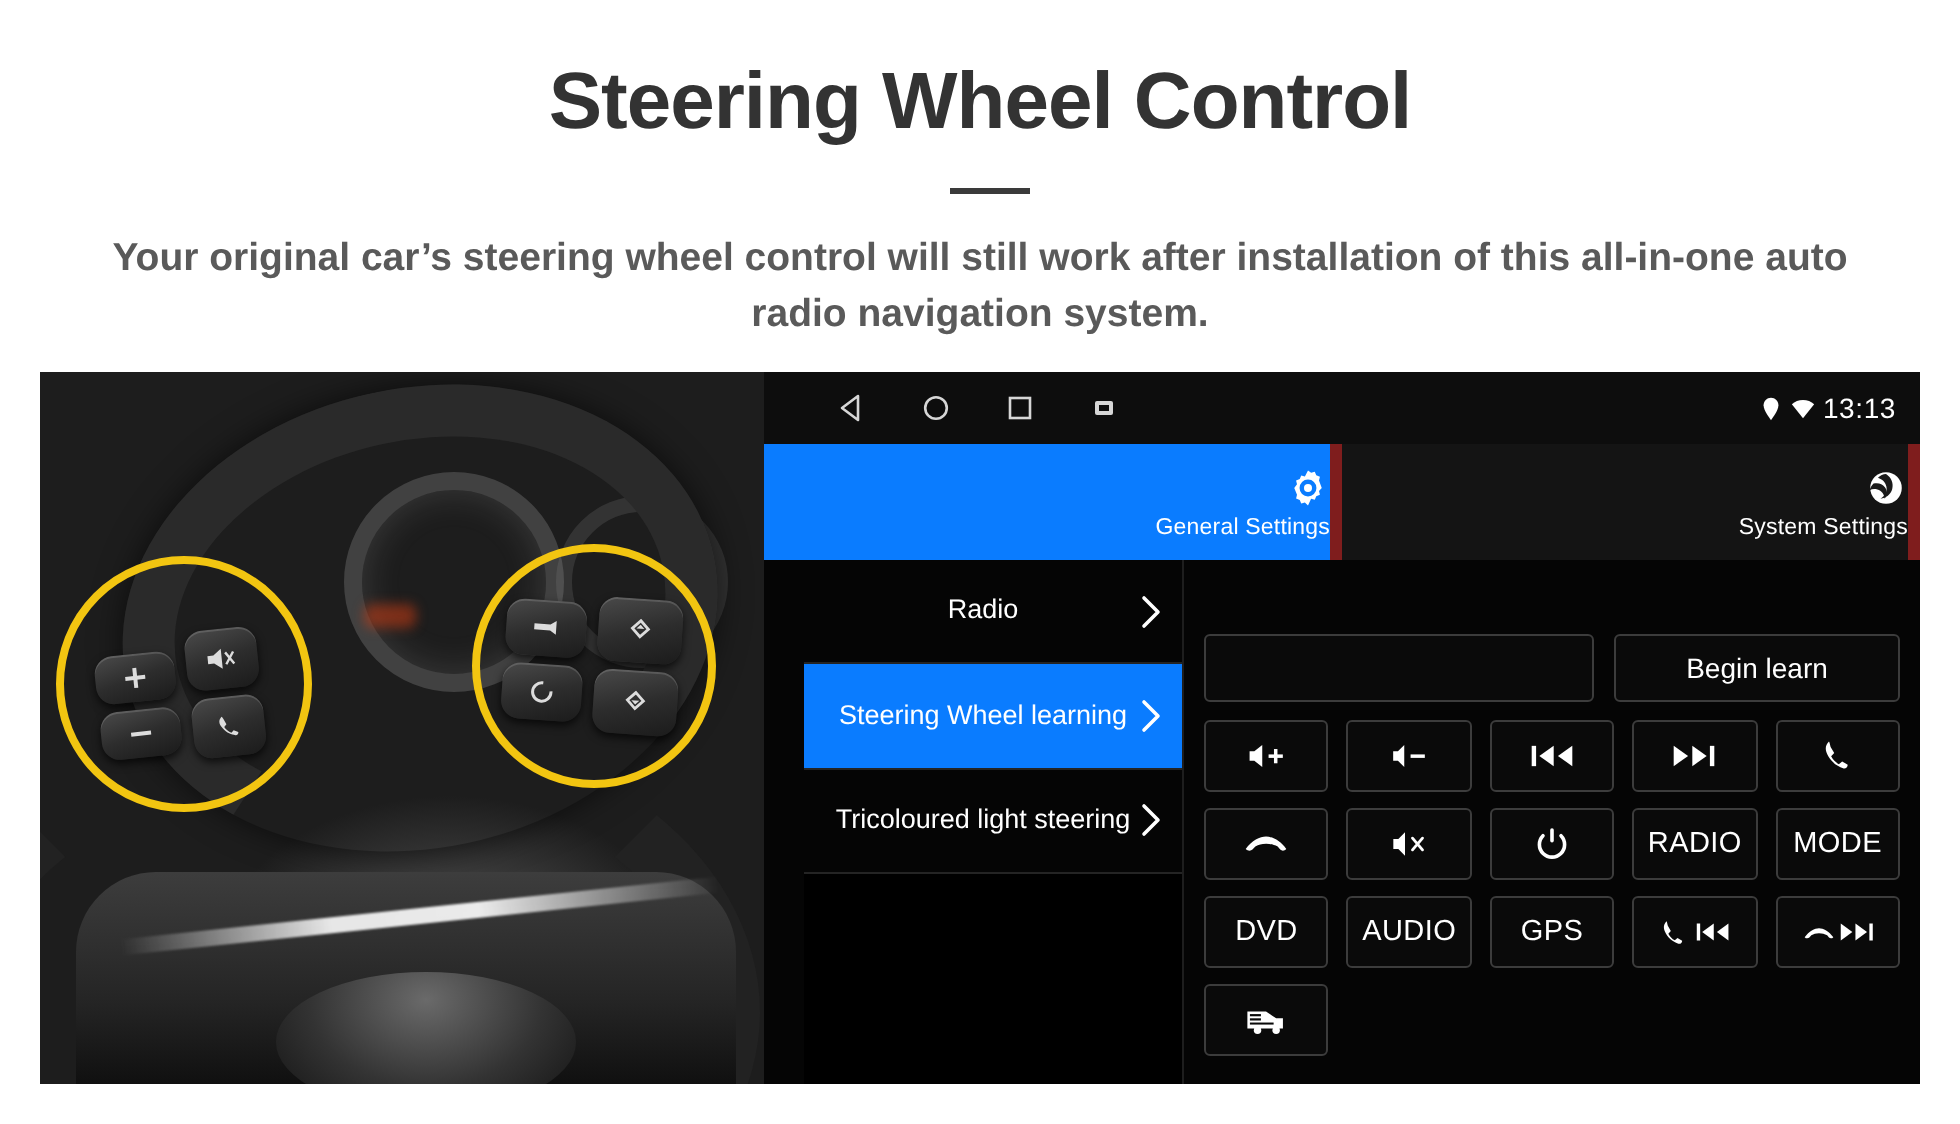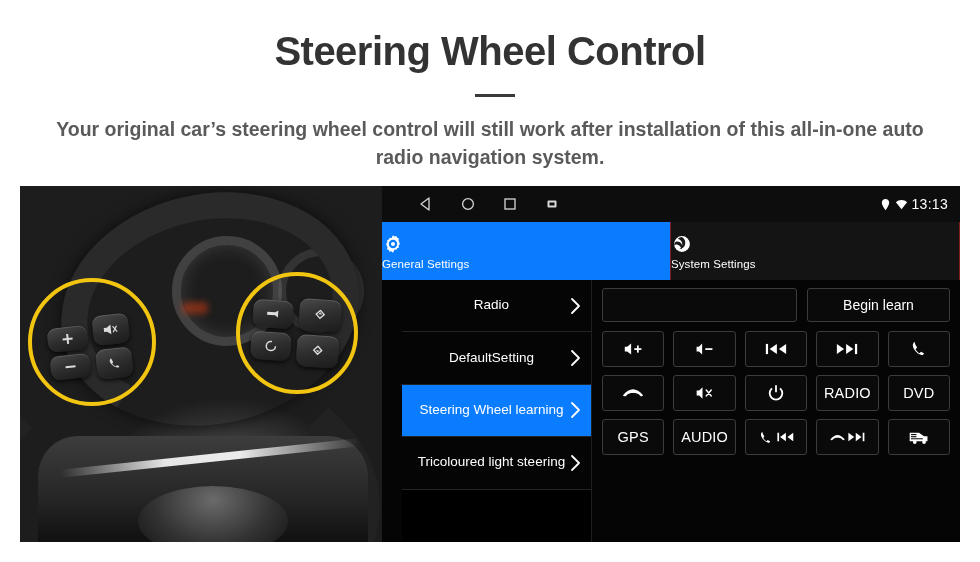--- a/index.html
+++ b/index.html
@@ -126,23 +126,23 @@
     position: absolute; right: 12px; top: 0; height: 36px;
     display: flex; align-items: center; gap: 3px;
     color: #ffffff; font-size: 13.5px;
   }
   .statusright .si { width: 13px; height: 13px; }
   .clock { font-size: 14px; color: #fff; letter-spacing: 0.3px; }
 
   .tabs { display: flex; height: 58px; }
   .tab {
     flex: 1; display: flex; flex-direction: column;
-    align-items: flex-start; justify-content: center; gap: 3px;
+    align-items: flex-end; justify-content: center; gap: 3px;
     color: #ffffff; font-size: 11.5px; background: #141414;
-    border-right: 1px solid #7f1d1d;
+    border-right: 6px solid #7f1d1d;
   }
   .tab.active { background: #0a7cff; }
   .tab .ticon { width: 22px; height: 22px; }
   .tab .tlabel { font-size: 11.5px; letter-spacing: 0.1px; }
 
   .body-row { display: flex; height: 262px; padding-left: 20px; }
 
   
   .menu { width: 190px; background: #000; border-right: 1px solid #1e1e1e; }
   .menu-item {
@@ -150,21 +150,21 @@
     justify-content: space-between; padding: 0 10px 0 12px;
     border-bottom: 1px solid #242424; color: #ffffff;
     font-size: 13.5px; background: #050505;
   }
   .menu-item.selected { background: #0a7cff; }
   .menu-item .mlabel { flex: 1; text-align: center; line-height: 1.25; }
   .chev { width: 12px; height: 18px; flex: 0 0 auto; }
 
   
   .learn { flex: 1; background: #050505; padding: 8px 10px 6px 10px; }
-  .learn-top { display: flex; gap: 10px; margin-bottom: 9px; }
+  .learn-top { display: flex; gap: 10px; margin-bottom: 9px; margin-top: 29px; }
   .field {
     flex: 1; height: 34px; border: 1px solid #3c3c3c; border-radius: 3px;
     background: #0a0a0a;
   }
   .btn-begin {
     flex: 1; height: 34px; border: 1px solid #3c3c3c; border-radius: 3px;
     background: #0a0a0a; color: #fff; font-size: 14px;
     display: flex; align-items: center; justify-content: center;
   }
   .grid {
@@ -306,26 +306,20 @@
 
       <div class="body-row">
 
         <div class="menu">
           <div class="menu-item">
             <span class="mlabel">Radio</span>
             <svg class="chev" viewBox="0 0 12 18">
                 <path d="M3 2l7 7-7 7" fill="none" stroke="#ffffff" stroke-width="1.8" stroke-linecap="round" stroke-linejoin="round"></path>
               </svg>
           </div>
-          <div class="menu-item">
-            <span class="mlabel">DefaultSetting</span>
-            <svg class="chev" viewBox="0 0 12 18">
-                <path d="M3 2l7 7-7 7" fill="none" stroke="#ffffff" stroke-width="1.8" stroke-linecap="round" stroke-linejoin="round"></path>
-              </svg>
-          </div>
           <div class="menu-item selected">
             <span class="mlabel">Steering Wheel learning</span>
             <svg class="chev" viewBox="0 0 12 18">
                 <path d="M3 2l7 7-7 7" fill="none" stroke="#ffffff" stroke-width="1.8" stroke-linecap="round" stroke-linejoin="round"></path>
               </svg>
           </div>
           <div class="menu-item">
             <span class="mlabel">Tricoloured light steering</span>
             <svg class="chev" viewBox="0 0 12 18">
                 <path d="M3 2l7 7-7 7" fill="none" stroke="#ffffff" stroke-width="1.8" stroke-linecap="round" stroke-linejoin="round"></path>
@@ -388,29 +382,32 @@
             </div>
             <div class="key">
               <svg width="18" height="18" viewBox="0 0 20 20">
                 <path d="M5 5.4A7 7 0 1 0 15 5.4" fill="none" stroke="#ffffff" stroke-width="2" stroke-linecap="round"></path>
                 <rect x="9" y="1.2" width="2" height="8" rx="1" fill="#ffffff"></rect>
               </svg>
             </div>
             <div class="key">
               <span class="kt">RADIO</span>
             </div>
+            <div class="key">
+              <span class="kt">MODE</span>
+            </div>
 
             <div class="key">
               <span class="kt">DVD</span>
             </div>
             <div class="key">
+              <span class="kt">AUDIO</span>
+            </div>
+            <div class="key">
               <span class="kt">GPS</span>
-            </div>
-            <div class="key">
-              <span class="kt">AUDIO</span>
             </div>
             <div class="key">
               <svg width="16" height="15" viewBox="0 0 18 18">
                 <path d="M4.5 2C2.8 3.8 2.2 6 4.2 9.4c2 3.4 4.8 5 7.4 6 1.2.4 2.3-.6 2.3-1.8l-2.8-1.6-1.6 1.4c-1.7-.9-3-2.3-3.9-4l1.5-1.6L5.3 4.7C5 3.8 4.9 2.5 4.5 2z" fill="#ffffff"></path>
               </svg>
               <svg width="17" height="12" viewBox="0 0 22 14">
                 <rect x="0.5" y="1.5" width="2.2" height="11" fill="#ffffff"></rect>
                 <path d="M11.5 1.5v11L4 7z" fill="#ffffff"></path>
                   <path d="M21 1.5v11L13.5 7z" fill="#ffffff"></path>
               </svg>

